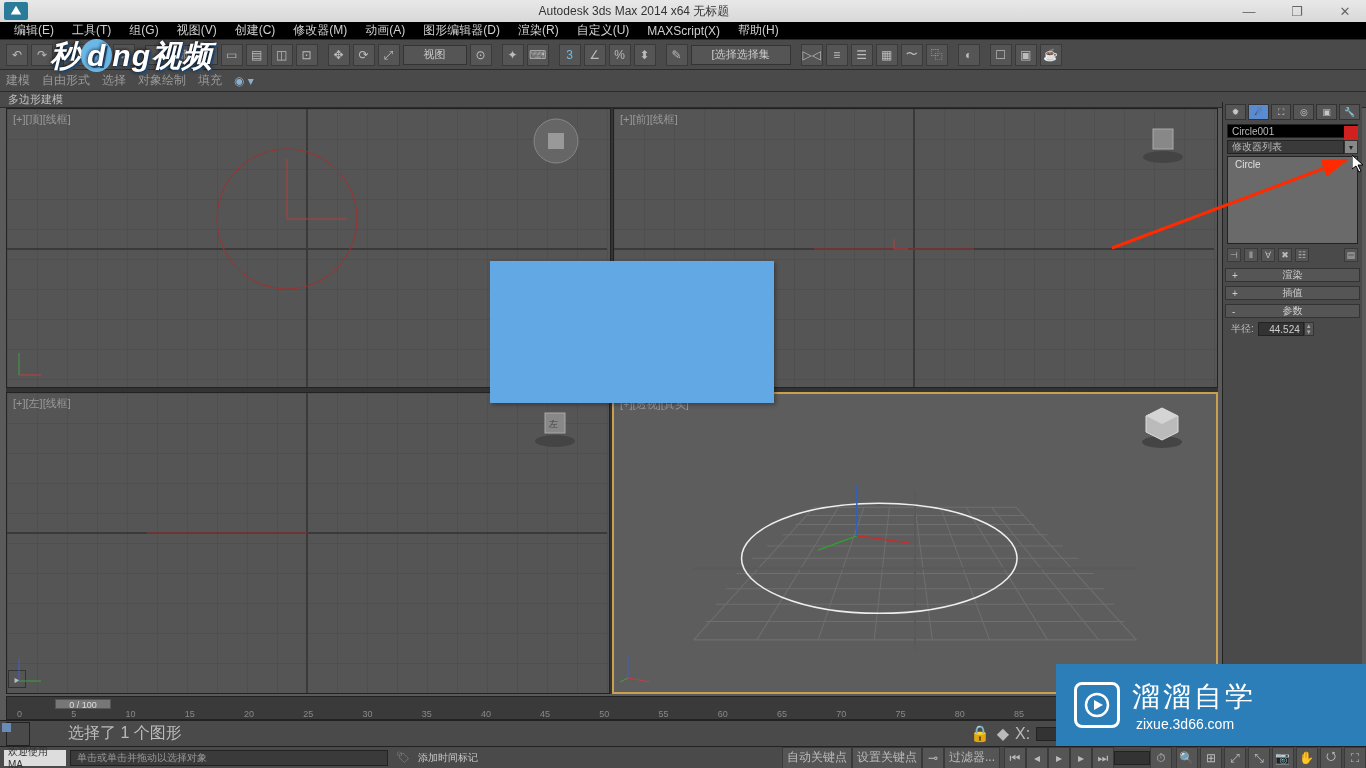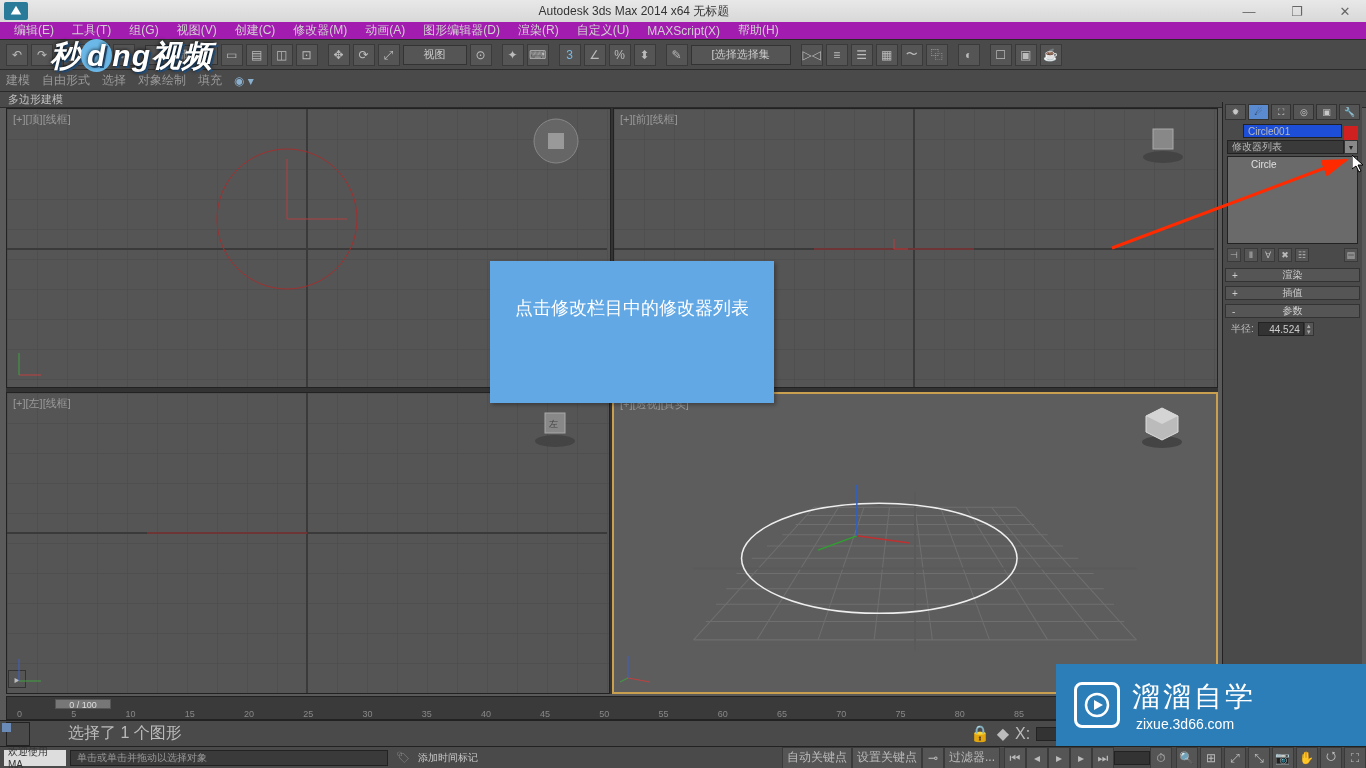--- a/index.html
+++ b/index.html
@@ -3,46 +3,46 @@
 <meta charset="utf-8">
 <style>
 *{margin:0;padding:0;box-sizing:border-box;user-select:none}
 html,body{width:1366px;height:768px;overflow:hidden;background:#5a5a5a;font-family:"Microsoft YaHei",Arial,sans-serif;font-size:11px;color:#c8c8c8}
 .titlebar{height:22px;background:linear-gradient(#e8e8e8,#d8d8d8);display:flex;align-items:center;padding:0 4px;color:#333}
 .tb-icon{width:24px;height:18px;background:#2a7a9a;border-radius:2px;margin-right:8px;display:flex;align-items:center;justify-content:center}
 .tb-icon svg{width:14px;height:14px}
 .tb-title{flex:1;text-align:center;font-size:12px}
 .winbtns{display:flex;gap:14px;font-size:13px;color:#666}
 .winbtn{width:34px;text-align:center;cursor:default}
-.menubar{height:18px;background:#a21caf;display:flex;align-items:center;padding:0 6px;gap:2px;border-bottom:1px solid #2a2a2a}
+.menubar{height:18px;background:#000000;display:flex;align-items:center;padding:0 6px;gap:2px;border-bottom:1px solid #2a2a2a}
 .mitem{padding:1px 8px;color:#d0d0d0;font-size:12px}
 .maintool{height:30px;background:#4a4a4a;display:flex;align-items:center;padding:2px 6px;gap:3px;border-bottom:1px solid #2a2a2a;position:relative}
 .tbtn{width:22px;height:22px;background:#555;border:1px solid #3a3a3a;display:flex;align-items:center;justify-content:center;font-size:12px;color:#bbb}
 .tbtn.w{width:auto;padding:0 4px;min-width:30px}
 .tsep{width:4px}
 .tdrop{height:20px;background:#555;border:1px solid #333;padding:0 20px;display:flex;align-items:center;font-size:11px;color:#ccc;min-width:60px}
 .subtool{height:22px;background:#4a4a4a;display:flex;align-items:center;padding:0 6px;gap:12px;border-bottom:1px solid #2a2a2a;font-size:12px;color:#999}
 .polylbl{height:16px;background:#4a4a4a;padding:0 8px;font-size:11px;color:#c0c0c0;display:flex;align-items:center;border-bottom:1px solid #2a2a2a}
 .workspace{position:absolute;top:108px;left:6px;right:148px;bottom:74px;display:flex;flex-direction:column;gap:4px;background:#333}
 .vprow{flex:1;display:flex;gap:2px}
 .viewport{flex:1;background:#555;border:1px solid #222;position:relative;overflow:hidden}
 .viewport.active{border:2px solid #c9a050}
 .vplabel{position:absolute;top:3px;left:6px;font-size:11px;color:#999;z-index:5}
 .viewcube{position:absolute;top:8px;right:30px;width:48px;height:48px;z-index:5}
 .tooltip{position:absolute;left:490px;top:261px;width:284px;height:142px;background:#62a8e5;color:#fff;font-size:18px;text-align:center;padding-top:28px;line-height:2.2;z-index:20;box-shadow:2px 2px 4px rgba(0,0,0,0.3)}
 .cmdpanel{position:absolute;top:102px;right:4px;width:140px;bottom:22px;background:#4a4a4a;border-left:1px solid #222}
 .cmdtabs{height:20px;display:flex;gap:2px;padding:2px}
 .cmdtab{flex:1;height:16px;background:#555;border:1px solid #333;display:flex;align-items:center;justify-content:center;font-size:9px}
 .cmdtab.active{background:#999;color:#222}
-.objname{margin:2px 20px;height:14px;background:#1d4ed8;border:1px solid #222;padding:0 4px;font-size:10px;color:#bbb;display:flex;align-items:center}
+.objname{margin:2px 4px;height:14px;background:#000000;border:1px solid #222;padding:0 4px;font-size:10px;color:#bbb;display:flex;align-items:center}
 .colorswatch{position:absolute;top:24px;right:4px;width:14px;height:14px;background:#d02020}
 .modlist{margin:2px 4px;display:flex}
 .modlist-txt{flex:1;height:14px;background:#3a3a3a;border:1px solid #222;padding:0 4px;font-size:10px;color:#b8b8b8;display:flex;align-items:center}
 .modlist-btn{width:14px;height:14px;background:#888;border:1px solid #333;display:flex;align-items:center;justify-content:center;font-size:8px;color:#222}
-.modstack{margin:2px 4px;height:88px;background:#6a6a6a;border:1px solid #222;padding:2px 23px;font-size:10px;color:#e0e0e0}
+.modstack{margin:2px 4px;height:88px;background:#6a6a6a;border:1px solid #222;padding:2px 7px;font-size:10px;color:#e0e0e0}
 .modbtns{margin:4px 4px;height:16px;display:flex;gap:3px}
 .modbtns .tbtn{width:14px;height:14px;font-size:9px}
 .modbtns .lastbtn{margin-left:auto}
 .rollout{margin:4px 2px}
 .rohead{height:14px;background:#555;border:1px solid #333;text-align:center;font-size:10px;color:#ccc;display:flex;align-items:center;justify-content:center;position:relative}
 .rohead .pm{position:absolute;left:6px}
 .robody{background:#4a4a4a;padding:4px 6px;font-size:10px;color:#bbb;display:flex;align-items:center;gap:4px}
 .spinbox{display:flex;align-items:center}
 .spinbox input{width:46px;height:14px;background:#333;border:1px solid #222;color:#ccc;font-size:10px;padding:0 3px;text-align:right}
 .spinbox .spin{width:10px;height:14px;background:#555;border:1px solid #333;display:flex;flex-direction:column}
@@ -283,21 +283,20 @@
             <line x1="8" y1="26" x2="30" y2="30" stroke="#c04040"></line>
             <line x1="8" y1="26" x2="8" y2="4" stroke="#4060c0"></line>
             <line x1="8" y1="26" x2="-4" y2="32" stroke="#40a040"></line>
           </svg>
       </div>
     </div>
   </div>
 </div>
 
 <div class="tooltip">
-  <div>点击修改栏目中的修改器列表</div>
 </div>
 
 <svg class="arrow" style="left:1108px;top:136px;width:250px;height:120px">
   <defs>
       <marker id="ah" markerWidth="10" markerHeight="10" refX="8" refY="3" orient="auto">
         <path d="M0,0 L9,3 L0,6 Z" fill="#ff2a00"></path>
       </marker>
     </defs>
   <line x1="4" y1="112" x2="238" y2="24" stroke="#ff2a00" stroke-width="3" marker-end="url(#ah)"></line>
 </svg>

